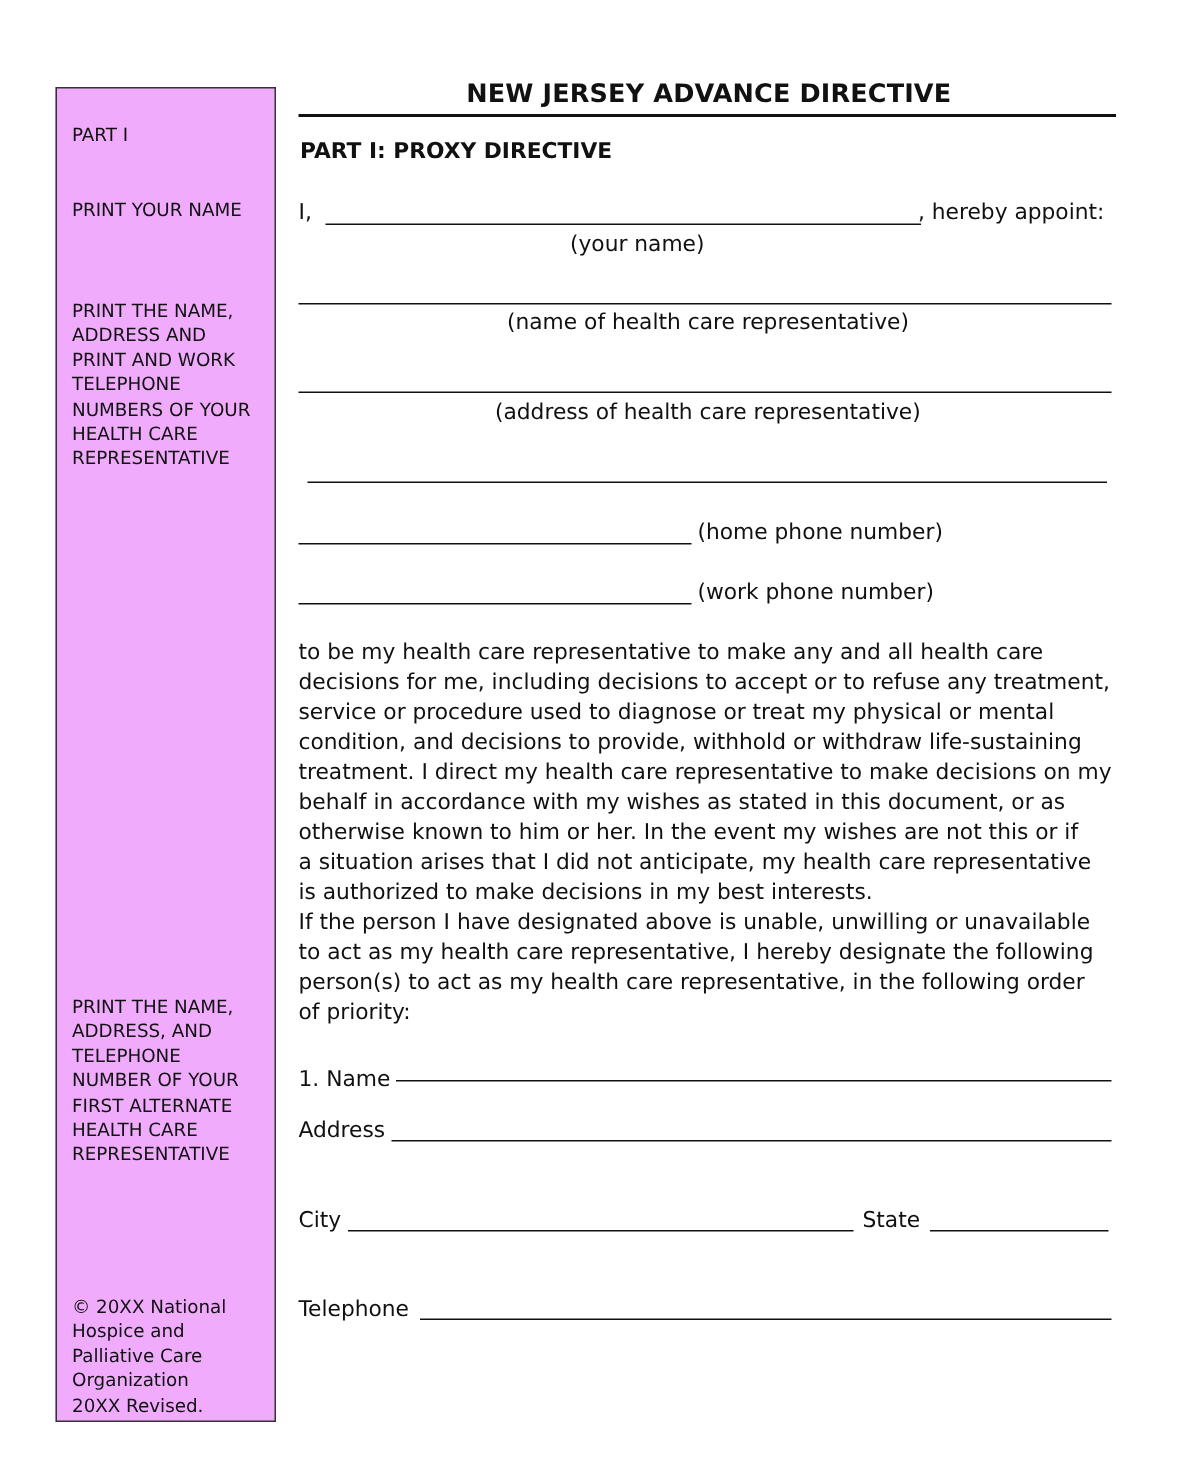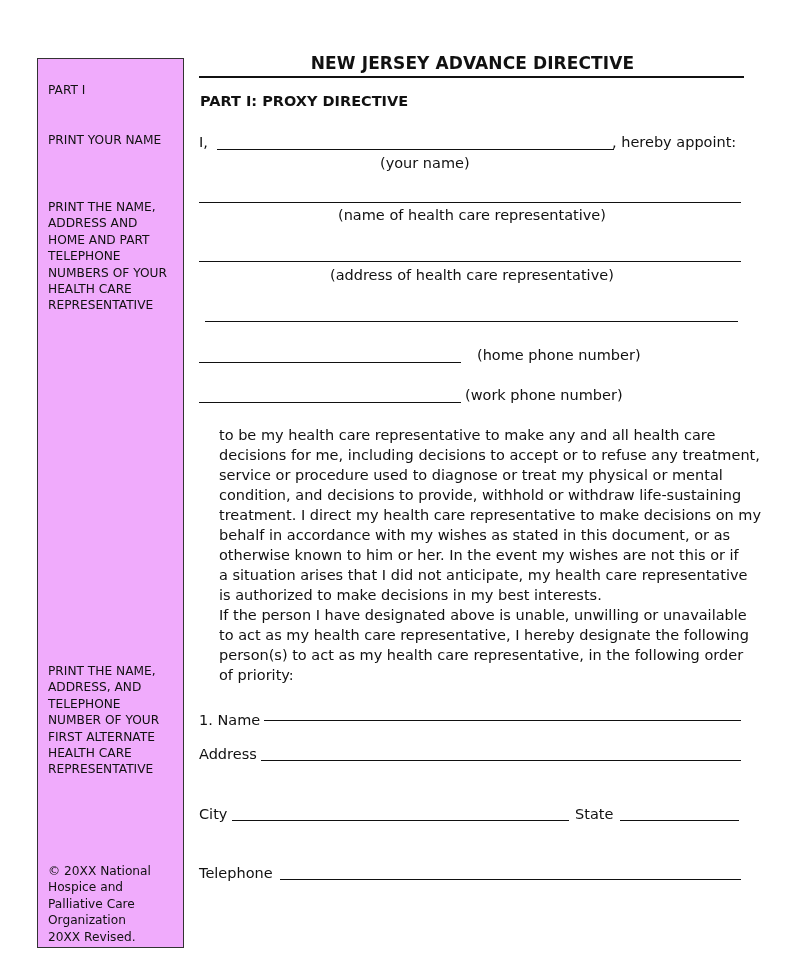--- a/index.html
+++ b/index.html
@@ -9,36 +9,36 @@
              background:#f0abfc; border:1.5px solid #333; box-sizing:border-box; }
   .side-note { position:absolute; left:10px; width:130px; font-size:12.2px; line-height:16.4px;
                color:#111; }
   .title { position:absolute; left:200px; width:545px; top:53px; text-align:center;
            font-weight:bold; font-size:17px; letter-spacing:0.1px; }
   .rule { position:absolute; background:#111; }
   .heading { position:absolute; left:200px; top:93px; font-weight:bold; font-size:14.5px; }
   .txt { position:absolute; font-size:14.5px; line-height:20px; white-space:nowrap; }
   .line { position:absolute; height:0; border-top:1.6px solid #111; }
   .para { position:absolute; left:199px; top:425px; width:560px; font-size:14.5px; line-height:20px; }
-  .para div { white-space:nowrap;margin-left:20px; }
+  .para div { white-space:nowrap; }
 </style>
 </head>
 <body>
 
 <div class="sidebar">
   <div class="side-note" style="top:23px">
     <div>PART I</div>
   </div>
   <div class="side-note" style="top:73px">
     <div>PRINT YOUR NAME</div>
   </div>
   <div class="side-note" style="top:140px">
     <div>PRINT THE NAME,</div>
     <div>ADDRESS AND</div>
-    <div>HOME AND PART</div>
+    <div>PRINT AND WORK</div>
     <div>TELEPHONE</div>
     <div>NUMBERS OF YOUR</div>
     <div>HEALTH CARE</div>
     <div>REPRESENTATIVE</div>
   </div>
   <div class="side-note" style="top:604px">
     <div>PRINT THE NAME,</div>
     <div>ADDRESS, AND</div>
     <div>TELEPHONE</div>
     <div>NUMBER OF YOUR</div>
@@ -67,21 +67,21 @@
 
 <div class="line" style="left:199px; top:202px; width:542px;"></div>
 <span class="txt" style="left:338px; top:205px;">(name of health care representative)</span>
 
 <div class="line" style="left:199px; top:261px; width:542px;"></div>
 <span class="txt" style="left:330px; top:265px;">(address of health care representative)</span>
 
 <div class="line" style="left:205px; top:321px; width:533px;"></div>
 
 <div class="line" style="left:199px; top:362px; width:262px;"></div>
-<span class="txt" style="left:465px; top:345px;margin-left:12px;">(home phone number)</span>
+<span class="txt" style="left:465px; top:345px;">(home phone number)</span>
 
 <div class="line" style="left:199px; top:402px; width:262px;"></div>
 <span class="txt" style="left:465px; top:385px;">(work phone number)</span>
 
 <div class="para">
   <div>to be my health care representative to make any and all health care</div>
   <div>decisions for me, including decisions to accept or to refuse any treatment,</div>
   <div>service or procedure used to diagnose or treat my physical or mental</div>
   <div>condition, and decisions to provide, withhold or withdraw life-sustaining</div>
   <div>treatment. I direct my health care representative to make decisions on my</div>

